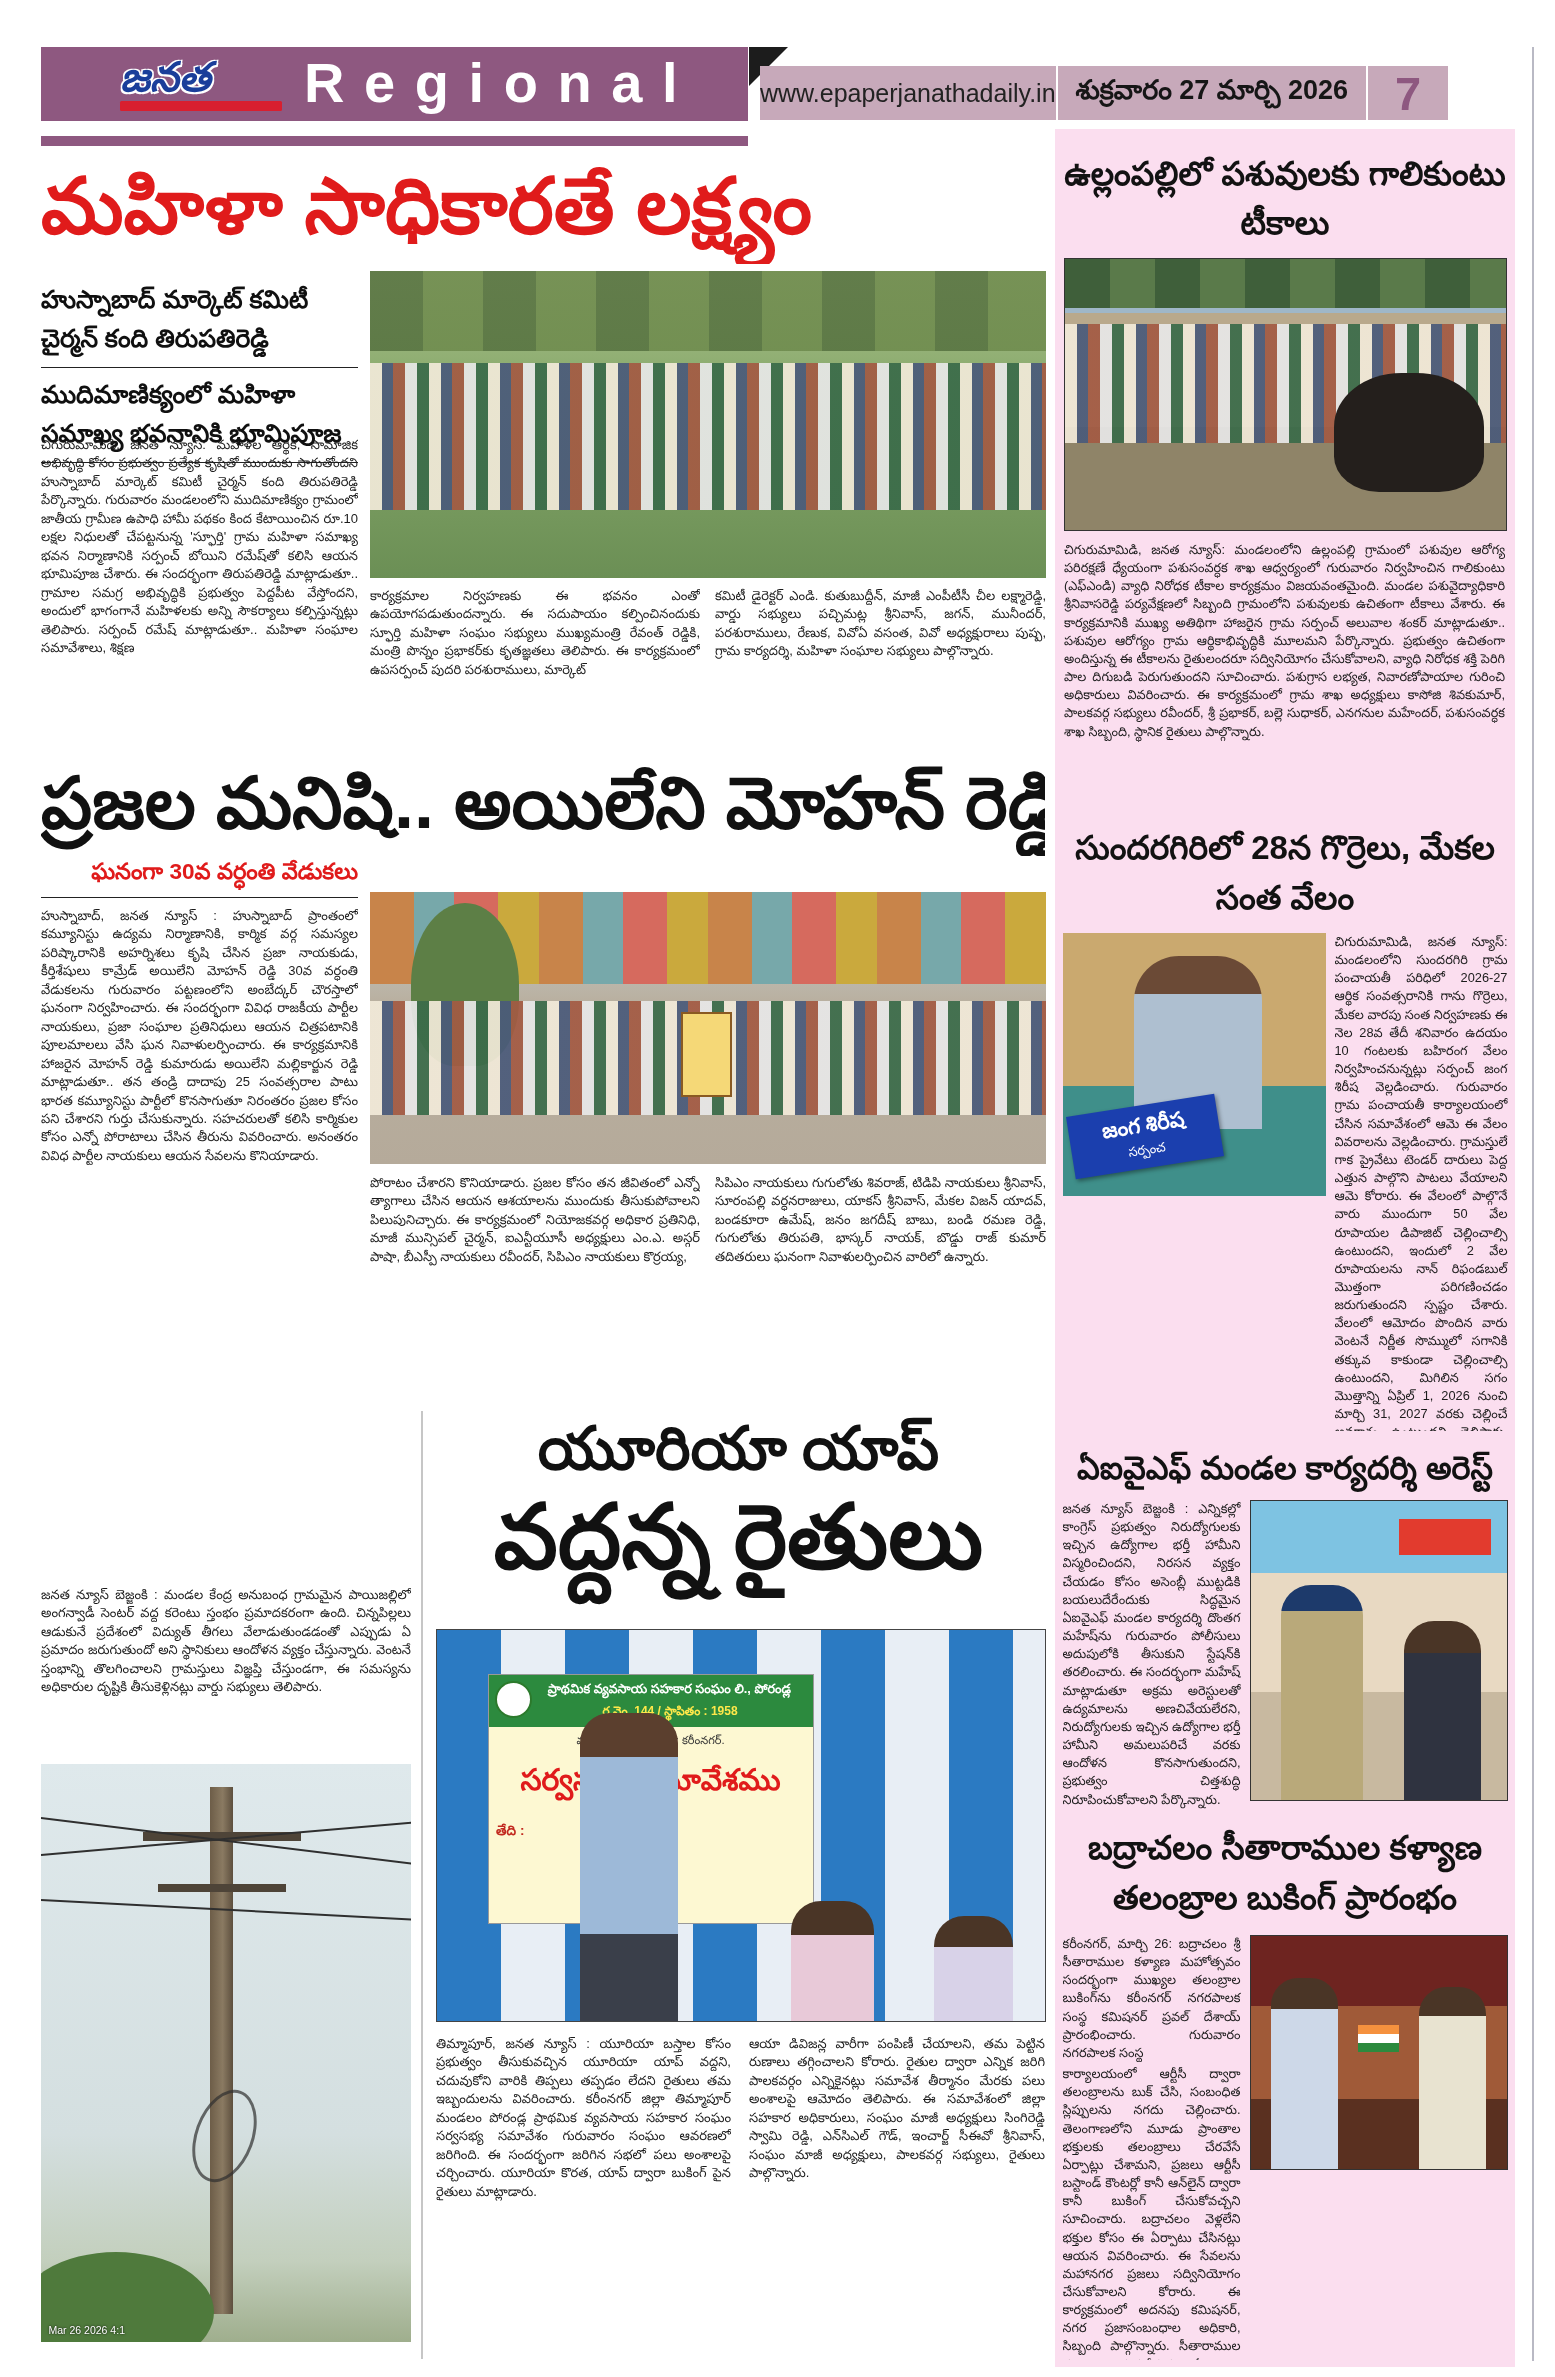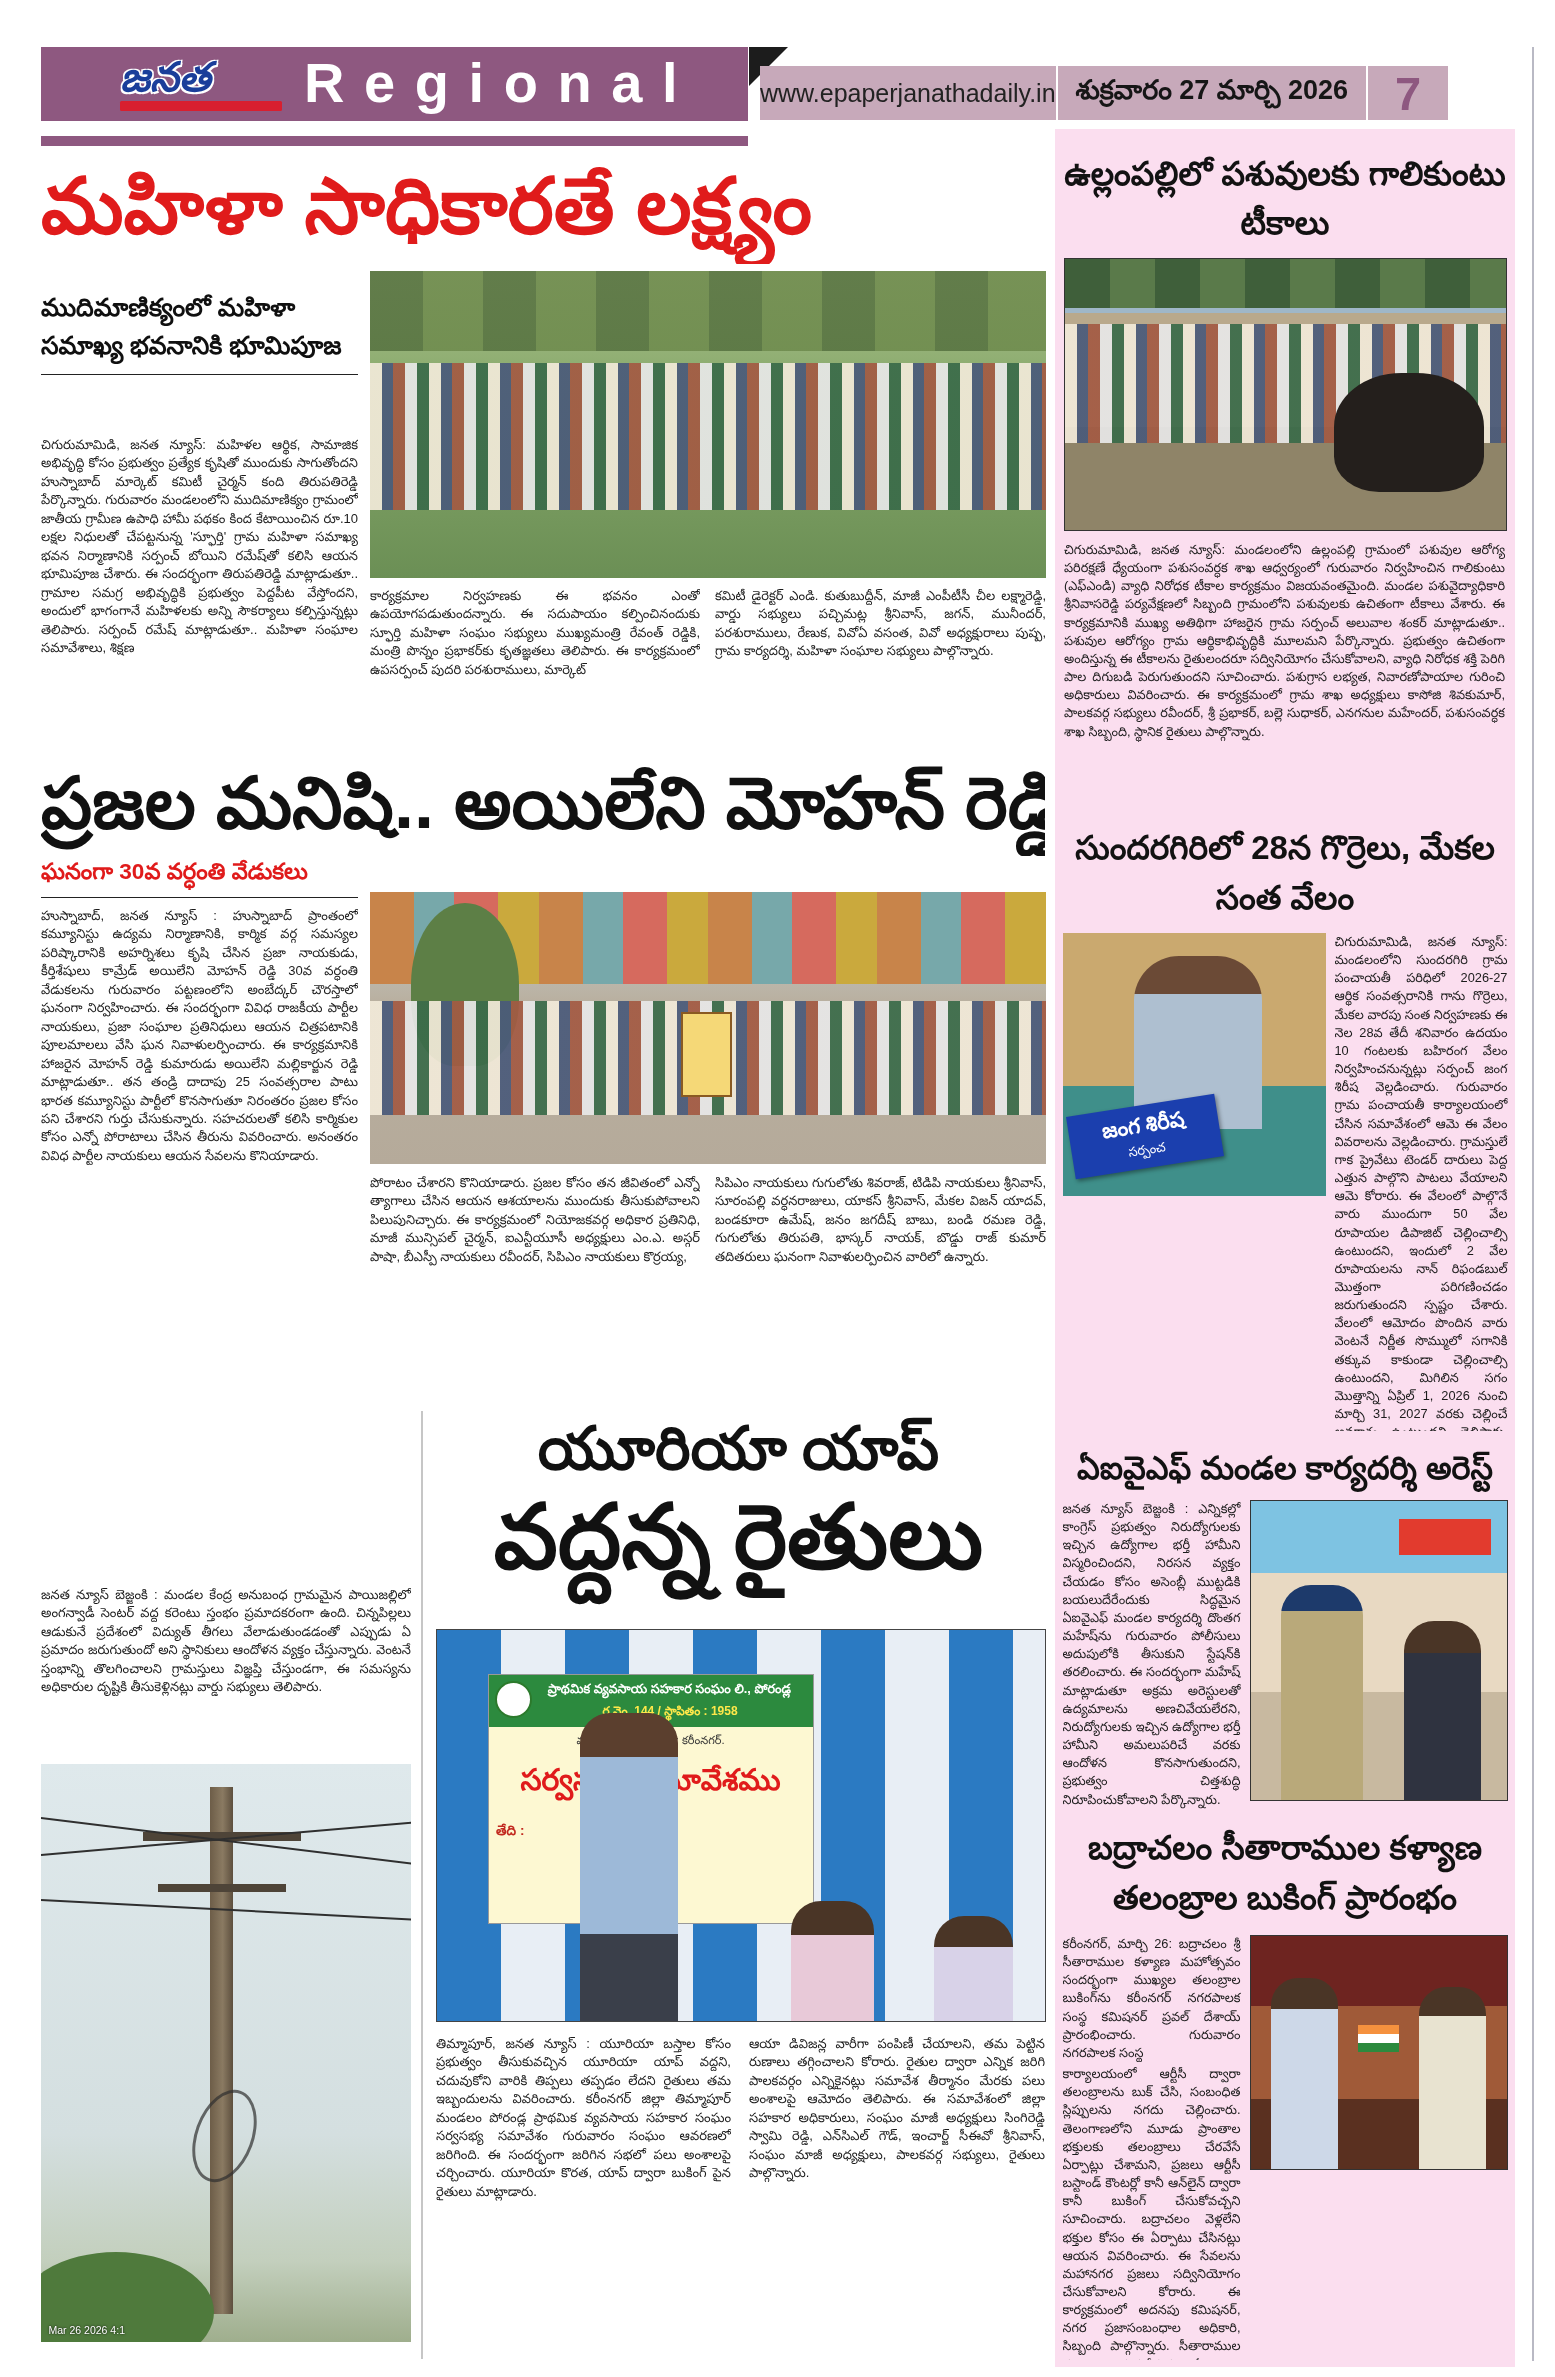--- a/index.html
+++ b/index.html
@@ -45,37 +45,38 @@
   </div>
 
   <div class="abs" style="left:41px;top:136px;width:707px;height:9.8px;background:#8e5880;"></div>
   <div class="abs" style="left:1532px;top:47px;width:1.5px;height:2314px;background:#b9b9c4;"></div>
 
   <div class="abs" style="left:0;top:0;width:0;height:0;"></div>
 
   <div class="abs headline-red nowrap" style="left:41px;top:150px;width:1004px;height:114px;font-size:78px;line-height:113px;">మహిళా సాధికారతే లక్ష్యం</div>
 
   <div class="abs" style="left:41px;top:280px;width:317px;">
+    <div class="subhead rule-under">హుస్నాబాద్ మార్కెట్ కమిటీ చైర్మన్ కంది తిరుపతిరెడ్డి</div>
     <div class="subhead rule-under" style="margin-top:7.5px;">ముదిమాణిక్యంలో మహిళా సమాఖ్య భవనానికి భూమిపూజ</div>
   </div>
 
   <div class="abs body-text" style="left:41px;top:436px;width:317px;height:301px;">చిగురుమామిడి, జనత న్యూస్: మహిళల ఆర్థిక, సామాజిక అభివృద్ధి కోసం ప్రభుత్వం ప్రత్యేక కృషితో ముందుకు సాగుతోందని హుస్నాబాద్ మార్కెట్ కమిటీ చైర్మన్ కంది తిరుపతిరెడ్డి పేర్కొన్నారు. గురువారం మండలంలోని ముదిమాణిక్యం గ్రామంలో జాతీయ గ్రామీణ ఉపాధి హామీ పథకం కింద కేటాయించిన రూ.10 లక్షల నిధులతో చేపట్టనున్న 'స్ఫూర్తి' గ్రామ మహిళా సమాఖ్య భవన నిర్మాణానికి సర్పంచ్ బోయిని రమేష్‌తో కలిసి ఆయన భూమిపూజ చేశారు. ఈ సందర్భంగా తిరుపతిరెడ్డి మాట్లాడుతూ.. గ్రామాల సమగ్ర అభివృద్ధికి ప్రభుత్వం పెద్దపీట వేస్తోందని, అందులో భాగంగానే మహిళలకు అన్ని సౌకర్యాలు కల్పిస్తున్నట్లు తెలిపారు. సర్పంచ్ రమేష్ మాట్లాడుతూ.. మహిళా సంఘాల సమావేశాలు, శిక్షణ</div>
 
   <div class="photo" style="left:370px;top:271px;width:676px;height:307px;
               background:linear-gradient(180deg,#aebf8e 0%,#8fae72 30%,#7c9e62 62%,#6b8f55 100%);">
     <div class="abs" style="left:0;top:0;width:100%;height:26%;background:repeating-linear-gradient(90deg,#55713f 0 53px,#6d8a4c 53px 113px);opacity:.85;"></div>
     <div class="crowd" style="top:30%;height:48%;"></div>
   </div>
 
   <div class="abs body-text" style="left:370px;top:587px;width:330px;height:119px;">కార్యక్రమాల నిర్వహణకు ఈ భవనం ఎంతో ఉపయోగపడుతుందన్నారు. ఈ సదుపాయం కల్పించినందుకు స్ఫూర్తి మహిళా సంఘం సభ్యులు ముఖ్యమంత్రి రేవంత్ రెడ్డికి, మంత్రి పొన్నం ప్రభాకర్‌కు కృతజ్ఞతలు తెలిపారు. ఈ కార్యక్రమంలో ఉపసర్పంచ్ పుదరి పరశురాములు, మార్కెట్</div>
   <div class="abs body-text" style="left:715px;top:587px;width:331px;height:119px;">కమిటీ డైరెక్టర్ ఎండి. కుతుబుద్దీన్, మాజీ ఎంపీటీసీ చీల లక్ష్మారెడ్డి, వార్డు సభ్యులు పచ్చిమట్ల శ్రీనివాస్, జగన్, మునీందర్, పరశురాములు, రేణుక, వివోఏ వసంత, వివో అధ్యక్షురాలు పుష్ప, గ్రామ కార్యదర్శి, మహిళా సంఘాల సభ్యులు పాల్గొన్నారు.</div>
 
   <div class="abs headline-blk nowrap" style="left:41px;top:751px;width:1004px;height:105px;font-size:72px;line-height:104px;">ప్రజల మనిషి.. అయిలేని మోహన్ రెడ్డి</div>
 
-  <div class="abs headline-red rule-under" style="left:41px;top:856px;width:317px;font-size:22.6px;line-height:1.4;">ఘనంగా 30వ వర్ధంతి వేడుకలు</div>
+  <div class="abs headline-red rule-under" style="left:41px;top:856px;width:317px;font-size:22.6px;line-height:1.4;text-align:right;">ఘనంగా 30వ వర్ధంతి వేడుకలు</div>
 
   <div class="abs body-text" style="left:41px;top:907px;width:317px;height:489px;">హుస్నాబాద్, జనత న్యూస్ : హుస్నాబాద్ ప్రాంతంలో కమ్యూనిస్టు ఉద్యమ నిర్మాణానికి, కార్మిక వర్గ సమస్యల పరిష్కారానికి అహర్నిశలు కృషి చేసిన ప్రజా నాయకుడు, కీర్తిశేషులు కామ్రేడ్ అయిలేని మోహన్ రెడ్డి 30వ వర్ధంతి వేడుకలను గురువారం పట్టణంలోని అంబేద్కర్ చౌరస్తాలో ఘనంగా నిర్వహించారు. ఈ సందర్భంగా వివిధ రాజకీయ పార్టీల నాయకులు, ప్రజా సంఘాల ప్రతినిధులు ఆయన చిత్రపటానికి పూలమాలలు వేసి ఘన నివాళులర్పించారు. ఈ కార్యక్రమానికి హాజరైన మోహన్ రెడ్డి కుమారుడు అయిలేని మల్లికార్జున రెడ్డి మాట్లాడుతూ.. తన తండ్రి దాదాపు 25 సంవత్సరాల పాటు భారత కమ్యూనిస్టు పార్టీలో కొనసాగుతూ నిరంతరం ప్రజల కోసం పని చేశారని గుర్తు చేసుకున్నారు. సహచరులతో కలిసి కార్మికుల కోసం ఎన్నో పోరాటాలు చేసిన తీరును వివరించారు. అనంతరం వివిధ పార్టీల నాయకులు ఆయన సేవలను కొనియాడారు.</div>
 
   <div class="photo" style="left:370px;top:892px;width:676px;height:272px;
               background:linear-gradient(180deg,#c9d4d9 0%,#b9b0a0 40%,#b5aa9a 100%);">
     <div class="abs" style="left:0;top:0;width:100%;height:34%;background:repeating-linear-gradient(90deg,#c8844a 0 44px,#77a8aa 44px 84px,#d66a5e 84px 128px,#caa93d 128px 169px);"></div>
     <div class="abs" style="left:6%;top:4%;width:16%;height:60%;background:#5d7f46;border-radius:50% 50% 40% 40%;"></div>
     <div class="crowd" style="top:40%;height:42%;"></div>
     <div class="abs" style="left:46%;top:44%;width:7%;height:30%;background:#f5d877;border:2.3px solid #8a5a22;"></div>
   </div>

